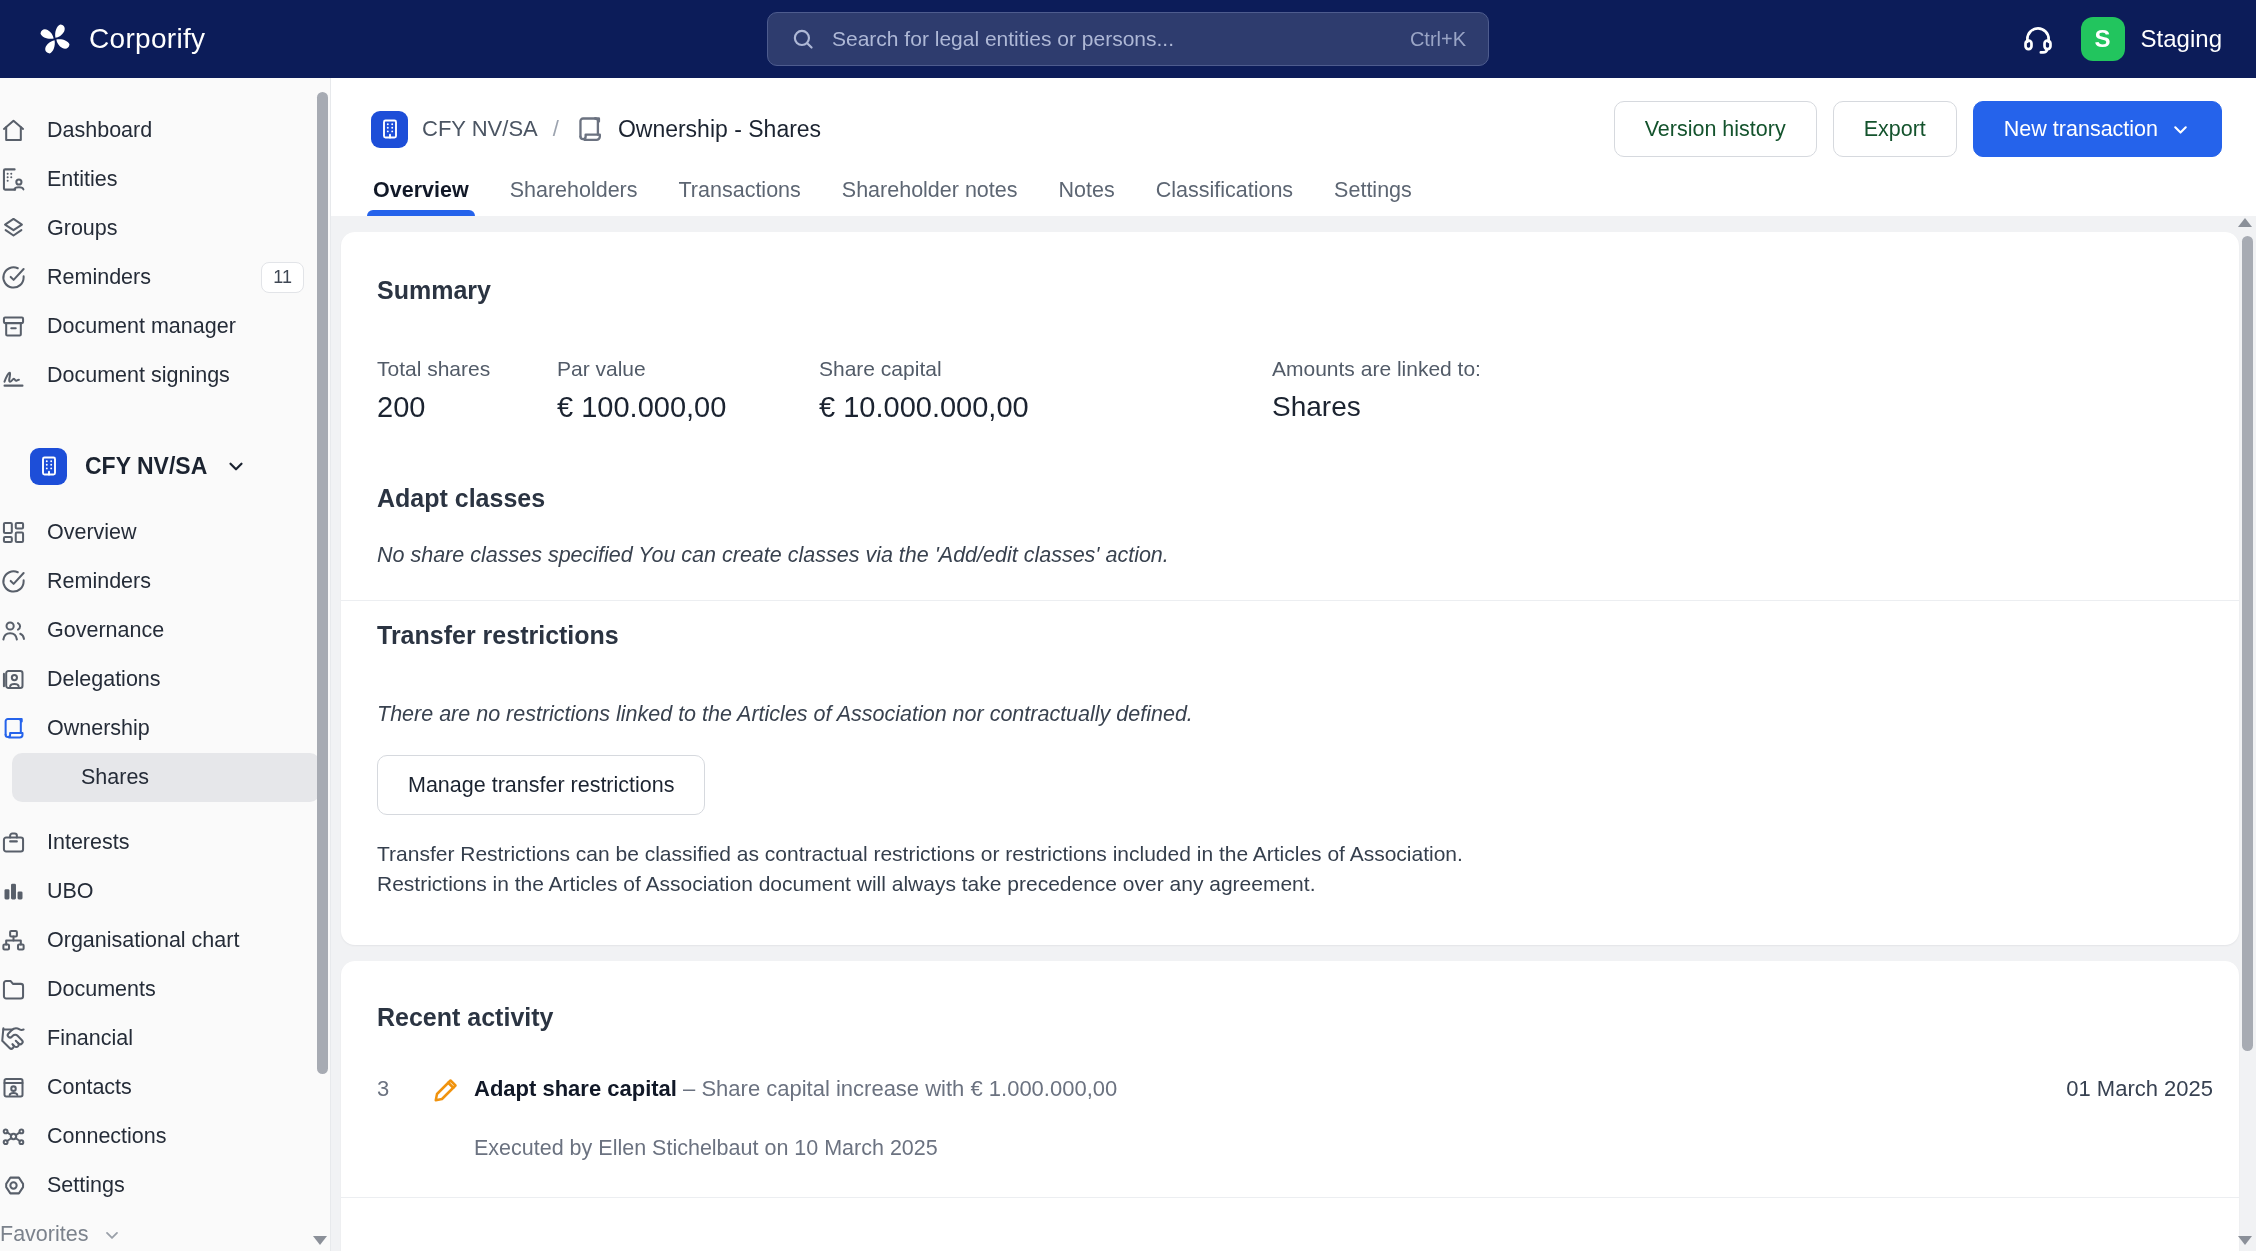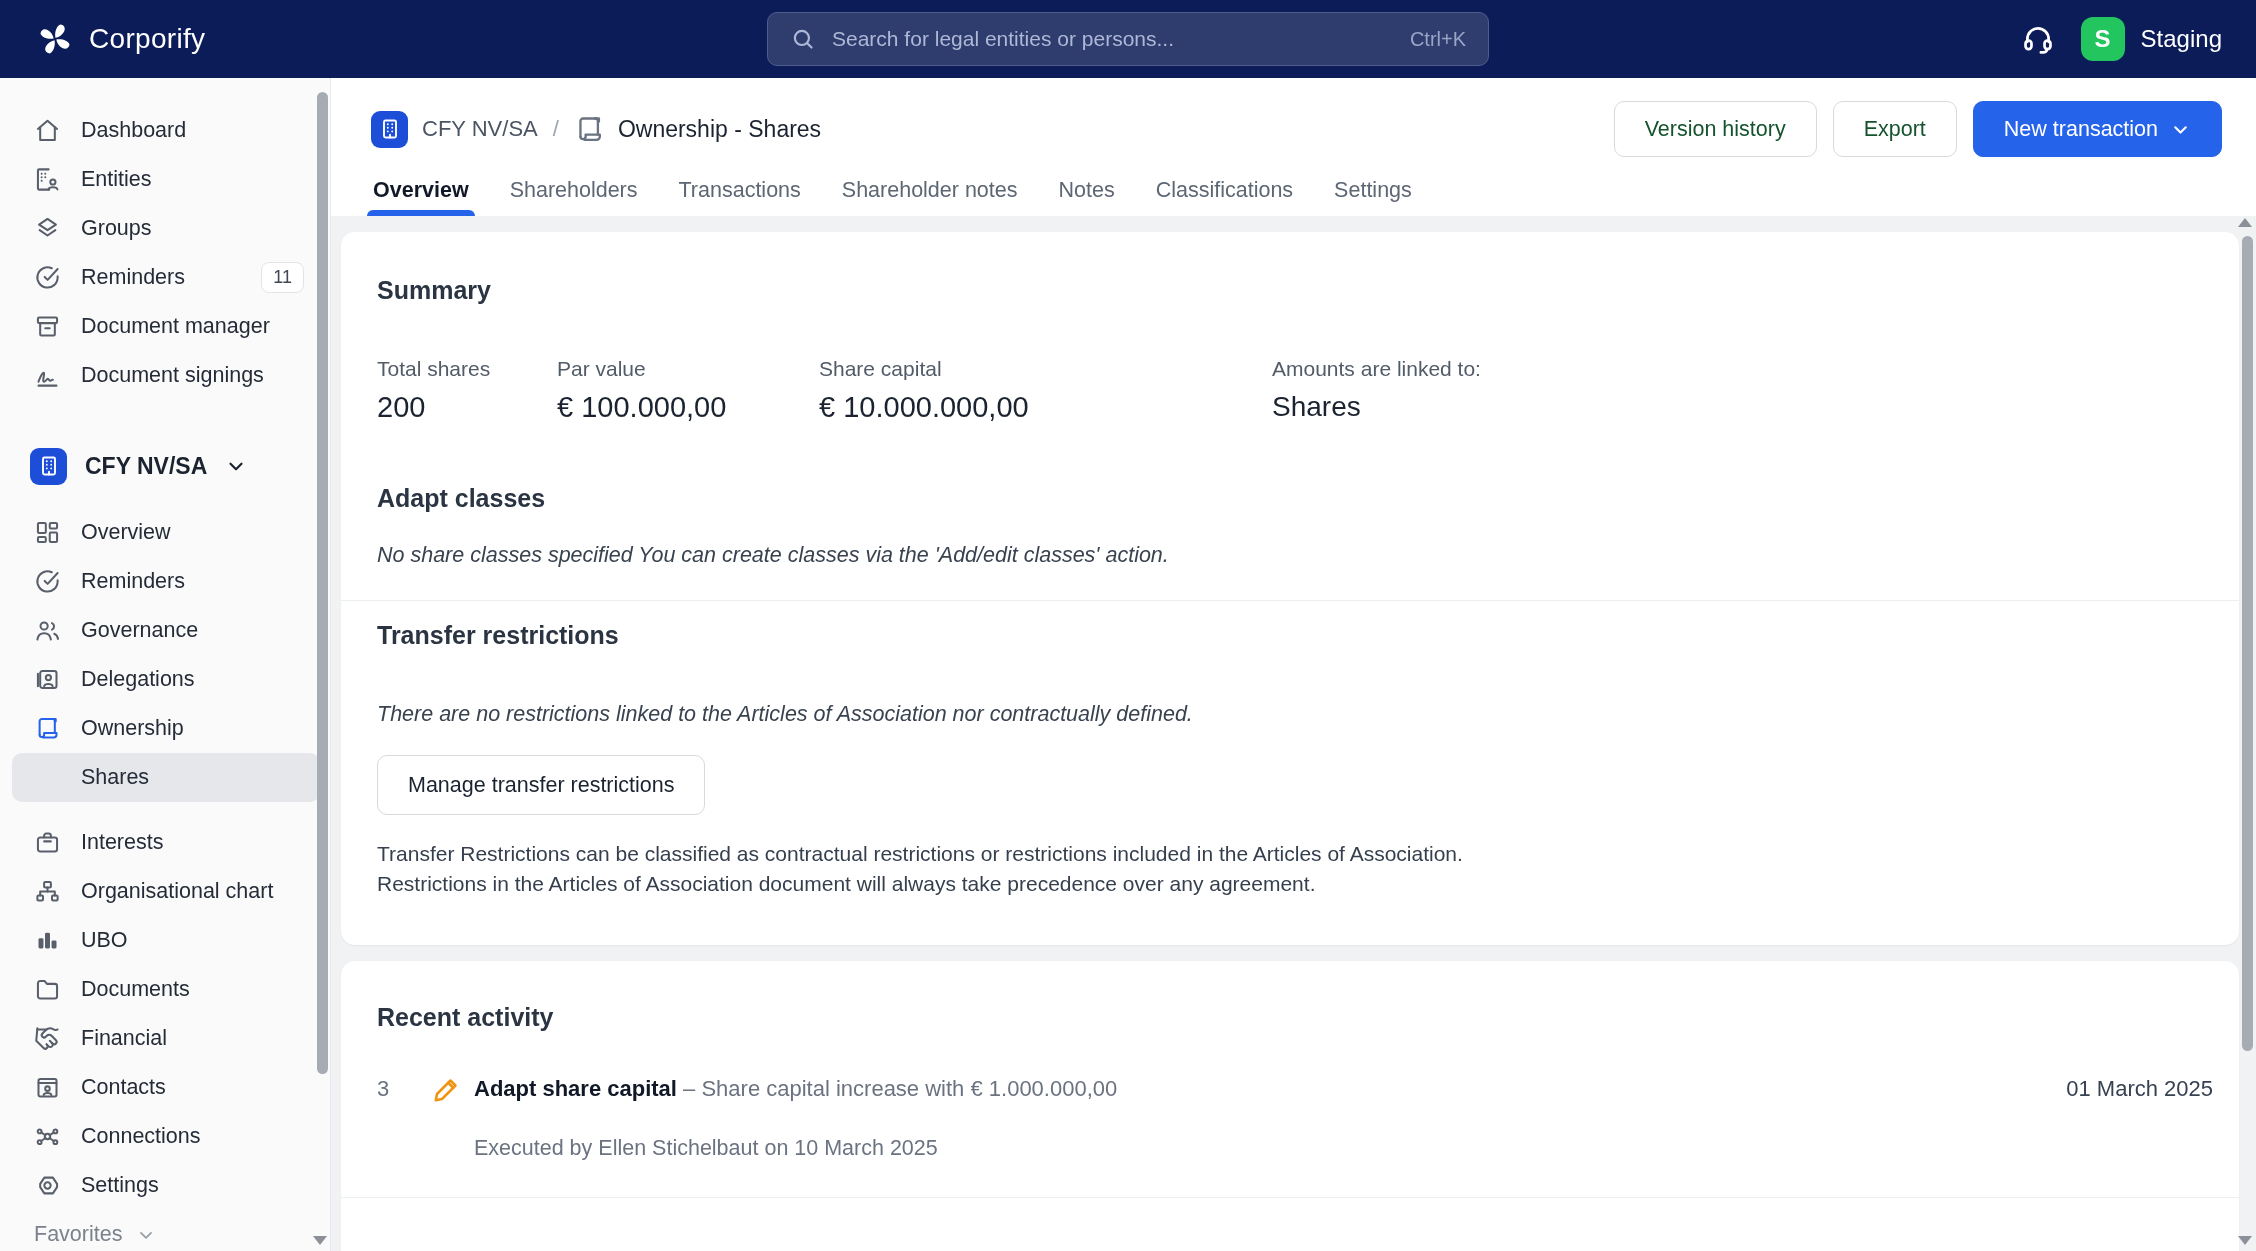--- a/index.html
+++ b/index.html
@@ -21,21 +21,21 @@
   .envwrap { display:flex; align-items:center; gap:16px; }
   .envbadge { width:44px; height:44px; border-radius:12px; background:#22c55e; color:#fff; font-size:24px; font-weight:700;
               display:flex; align-items:center; justify-content:center; }
   .envlabel { color:#fff; font-size:24px; font-weight:500; }
 
   
   .shell { display:flex; height:1173px; }
 
   
   .sidebar { position:relative; width:331px; flex-shrink:0; background:#fafafa; border-right:1px solid #e7e9ec; padding-top:28px; overflow:hidden; }
-  .srow { display:flex; align-items:center; gap:20px; height:49px; padding-left:34px; font-size:21.5px; color:#252c38; cursor:pointer; }
+  .srow { display:flex; align-items:center; gap:20px; height:49px; font-size:21.5px; color:#252c38; cursor:pointer; }
   .srow .ic { width:27px; height:27px; stroke:#585f6a; fill:none; stroke-width:1.8; stroke-linecap:round; stroke-linejoin:round; flex-shrink:0; }
   .srow .ic.fill { fill:#585f6a; stroke:none; }
   .badge { margin-left:auto; margin-right:26px; border:1px solid #e2e4e8; background:#fff; border-radius:8px; padding:4px 11px;
            font-size:18px; color:#3f4754; }
   .side-gap { height:40px; }
   .sgap-sm { height:16px; }
   .entrow { display:flex; align-items:center; gap:18px; height:52px; padding-left:30px; font-size:23px; font-weight:700; color:#1b2330; cursor:pointer; }
   .enticon { width:37px; height:37px; border-radius:9px; background:#1d4ed8; display:flex; align-items:center; justify-content:center; flex-shrink:0; }
   .enticon svg { width:24px; height:24px; stroke:#fff; stroke-width:1.9; fill:none; stroke-linecap:round; stroke-linejoin:round; }
   .entrow .chev { width:22px; height:22px; stroke:#1b2330; stroke-width:2.4; fill:none; stroke-linecap:round; stroke-linejoin:round; }
@@ -278,37 +278,37 @@
   <div class="srow">
     <svg class="ic" viewBox="0 0 24 24">
       <rect x="3.5" y="7.5" width="17" height="12.5" rx="2"></rect>
           <path d="M9 7.5V6a2 2 0 0 1 2-2h2a2 2 0 0 1 2 2v1.5"></path>
           <path d="M9 11h6"></path>
     </svg>
     <span class="slabel">Interests</span>
   </div>
 
   <div class="srow">
+    <svg class="ic fill" viewBox="0 0 24 24">
+      <rect x="4" y="10" width="4.4" height="9" rx="1.2"></rect>
+          <rect x="9.8" y="5" width="4.4" height="14" rx="1.2"></rect>
+          <rect x="15.6" y="12" width="4.4" height="7" rx="1.2"></rect>
+    </svg>
+    <span class="slabel">UBO</span>
+  </div>
+
+  <div class="srow">
     <svg class="ic" viewBox="0 0 24 24">
       <rect x="9" y="3.5" width="6" height="5" rx="1"></rect>
           <path d="M12 8.5v3.5"></path>
           <path d="M5.5 15.5V12h13v3.5"></path>
       <rect x="3" y="15.5" width="5" height="4.5" rx="1"></rect>
           <rect x="16" y="15.5" width="5" height="4.5" rx="1"></rect>
     </svg>
     <span class="slabel">Organisational chart</span>
-  </div>
-
-  <div class="srow">
-    <svg class="ic fill" viewBox="0 0 24 24">
-      <rect x="4" y="10" width="4.4" height="9" rx="1.2"></rect>
-          <rect x="9.8" y="5" width="4.4" height="14" rx="1.2"></rect>
-          <rect x="15.6" y="12" width="4.4" height="7" rx="1.2"></rect>
-    </svg>
-    <span class="slabel">UBO</span>
   </div>
 
   <div class="srow">
     <svg class="ic" viewBox="0 0 24 24">
       <path d="M3.5 6.5a2 2 0 0 1 2-2h4l2 2.5h7a2 2 0 0 1 2 2V18a2 2 0 0 1-2 2h-13a2 2 0 0 1-2-2V6.5Z"></path>
     </svg>
     <span class="slabel">Documents</span>
   </div>
 
   <div class="srow">

